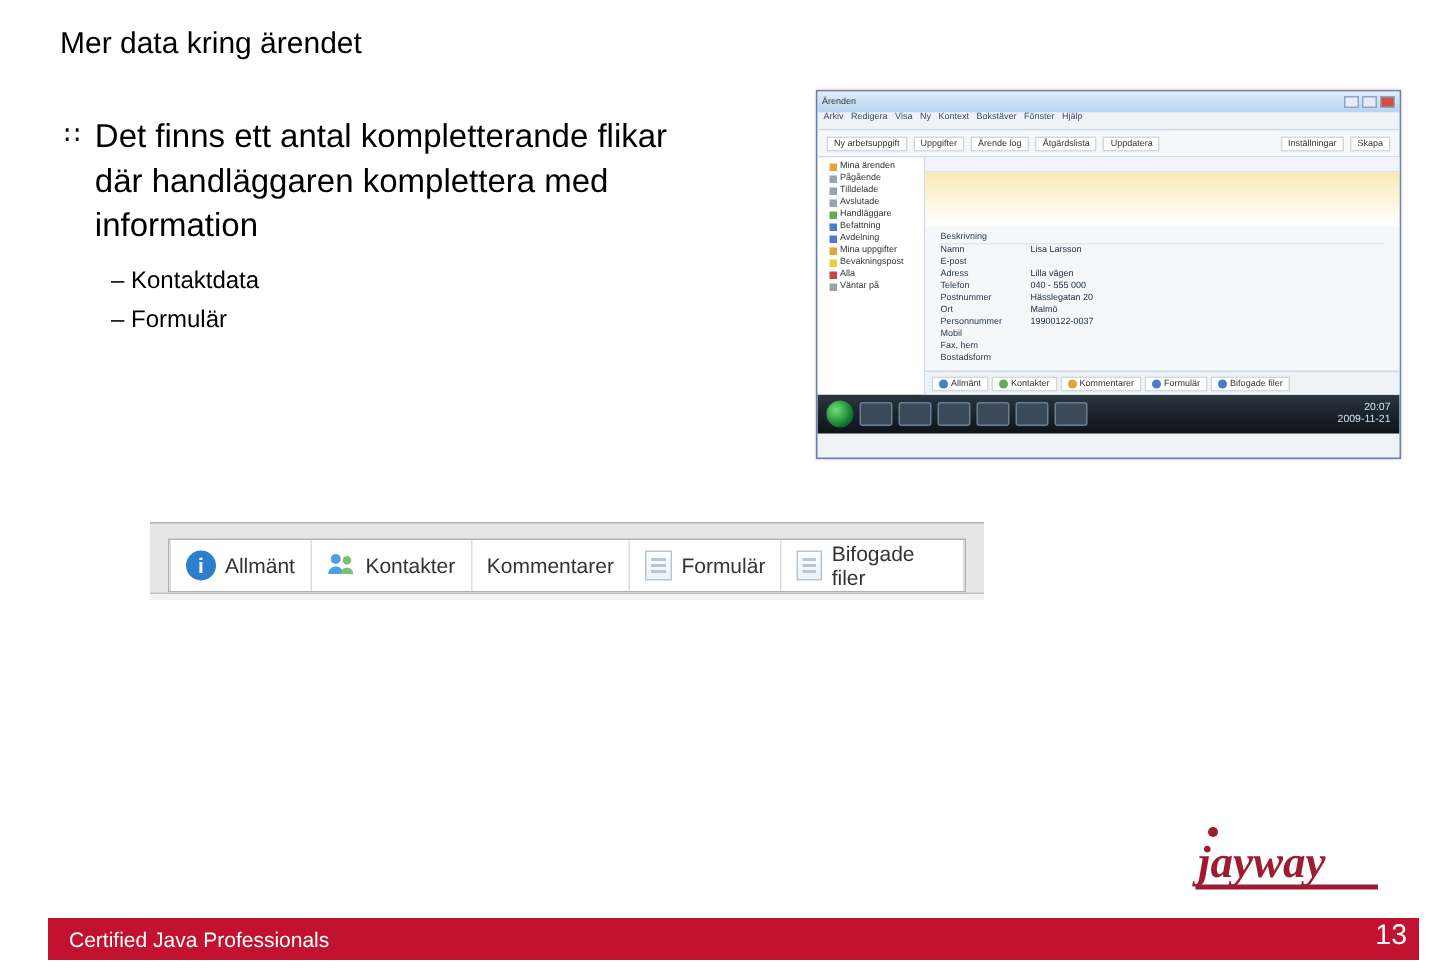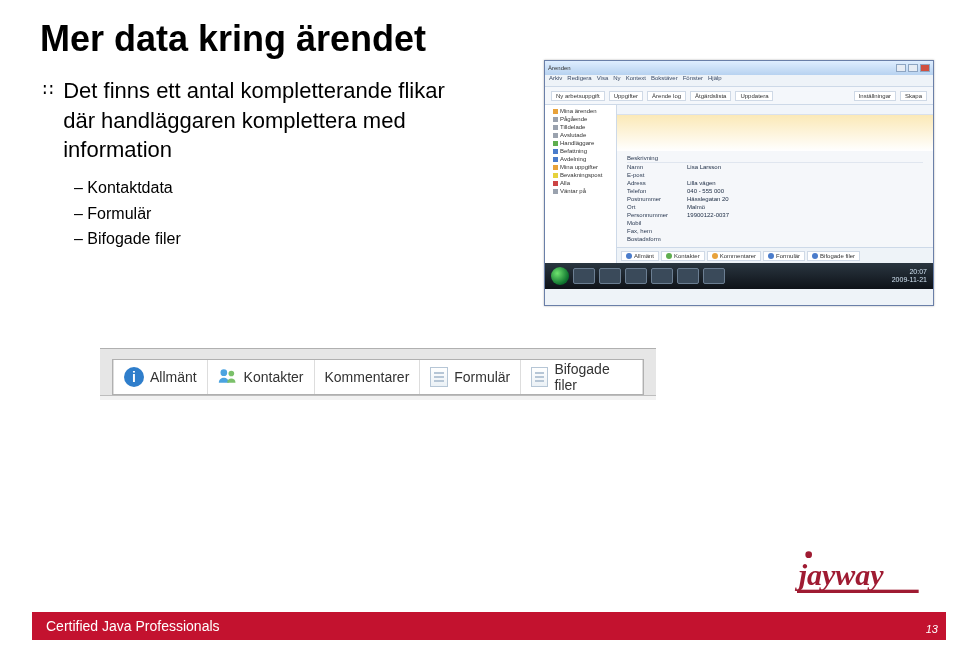--- a/index.html
+++ b/index.html
@@ -1,20 +1,20 @@
 <!DOCTYPE html>
 <html><head>
 <meta charset="utf-8">
 <style>
   * { box-sizing: border-box; margin: 0; padding: 0; }
   html, body { width: 960px; height: 650px; font-family: Arial, Helvetica, sans-serif; background: #fff; position: relative; }
 
   .slide { width: 960px; height: 650px; position: relative; }
 
-  .title { position: absolute; top: 18px; left: 40px; font-size: 36px; font-weight: bold; }
+  .title { position: absolute; top: 18px; left: 40px; font-size: 20px; font-weight: normal; }
 
   .body-text { position: absolute; top: 76px; left: 40px; width: 440px; font-size: 22px; line-height: 1.35; }
   .bullet-row { display: flex; align-items: flex-start; }
   .bullet-mark { font-size: 16px; line-height: 28px; margin-right: 10px; font-family: "Courier New", monospace; letter-spacing: -3px; }
   .sublist { margin-top: 10px; margin-left: 34px; font-size: 16px; }
   .sublist .sub { padding: 2px 0; }
 
   
   .app-shot { position: absolute; top: 60px; right: 26px; width: 390px; height: 246px; border: 1px solid #6a7fa8; background: #eef3f8; font-size: 6px; color: #333; overflow: hidden; box-shadow: 0 0 2px rgba(0,0,0,.3);}
   .app-titlebar { height: 14px; background: linear-gradient(#dfeeff,#b7d2f0); display:flex; align-items:center; padding: 0 3px; justify-content: space-between;}
@@ -60,21 +60,21 @@
   .tabs-inner .tab svg, .tabs-inner .tab .ticon{ width:20px; height:20px;}
   .ticon-info { width:20px; height:20px; border-radius:50%; background:#2f7ecb; color:#fff; font-weight:bold; font-size:14px; display:flex; align-items:center; justify-content:center;}
   .ticon-people svg { width:22px; height:20px;}
   .ticon-doc { width:18px; height:20px; border:1px solid #b6c6d6; background:linear-gradient(#fff,#ebf1f6); position:relative;}
   .ticon-doc::before{ content:"";position:absolute; left:3px; right:3px; top:4px; height:2px; background:#b6c6d6; box-shadow: 0 4px 0 #b6c6d6, 0 8px 0 #b6c6d6;}
 
   
   .footer { position:absolute; left:18px; right:0; bottom:0; height:50px; }
   .footer .bar { position:absolute; left:14px; right:14px; bottom:10px; height:28px; background:#c3122f; }
   .footer .cap { position:absolute; left:14px; bottom:10px; height:28px; padding:0 14px; display:flex; align-items:center; color:#fff; font-size:14px;}
-  .footer .pagenum { position:absolute; right:22px; bottom:15px; color:#fff; font-size:11px;font-style:italic;}
+  .footer .pagenum { position:absolute; right:22px; bottom:15px; color:#fff; font-size:19px;}
 
   
   .logo { position:absolute; right:28px; bottom:52px; width:150px; height:50px; }
   .logo svg { width:100%; height:100%; }
 
 </style>
 </head>
 <body>
 
 <div class="slide">
@@ -82,21 +82,20 @@
   <div class="title">Mer data kring ärendet</div>
 
   <div class="body-text">
     <div class="bullet-row">
       <div class="bullet-mark">::</div>
       <div>Det finns ett antal kompletterande flikar där handläggaren komplettera med information</div>
     </div>
     <div class="sublist">
       <div class="sub">– <span>Kontaktdata</span></div>
       <div class="sub">– <span>Formulär</span></div>
-      <div class="sub">– <span>Bifogade filer</span></div>
     </div>
   </div>
 
   <div class="app-shot">
     <div class="app-titlebar">
       <span>Ärenden</span>
       <span class="winbtns">
         <span class="winbtn"></span>
         <span class="winbtn"></span>
         <span class="winbtn close"></span>

